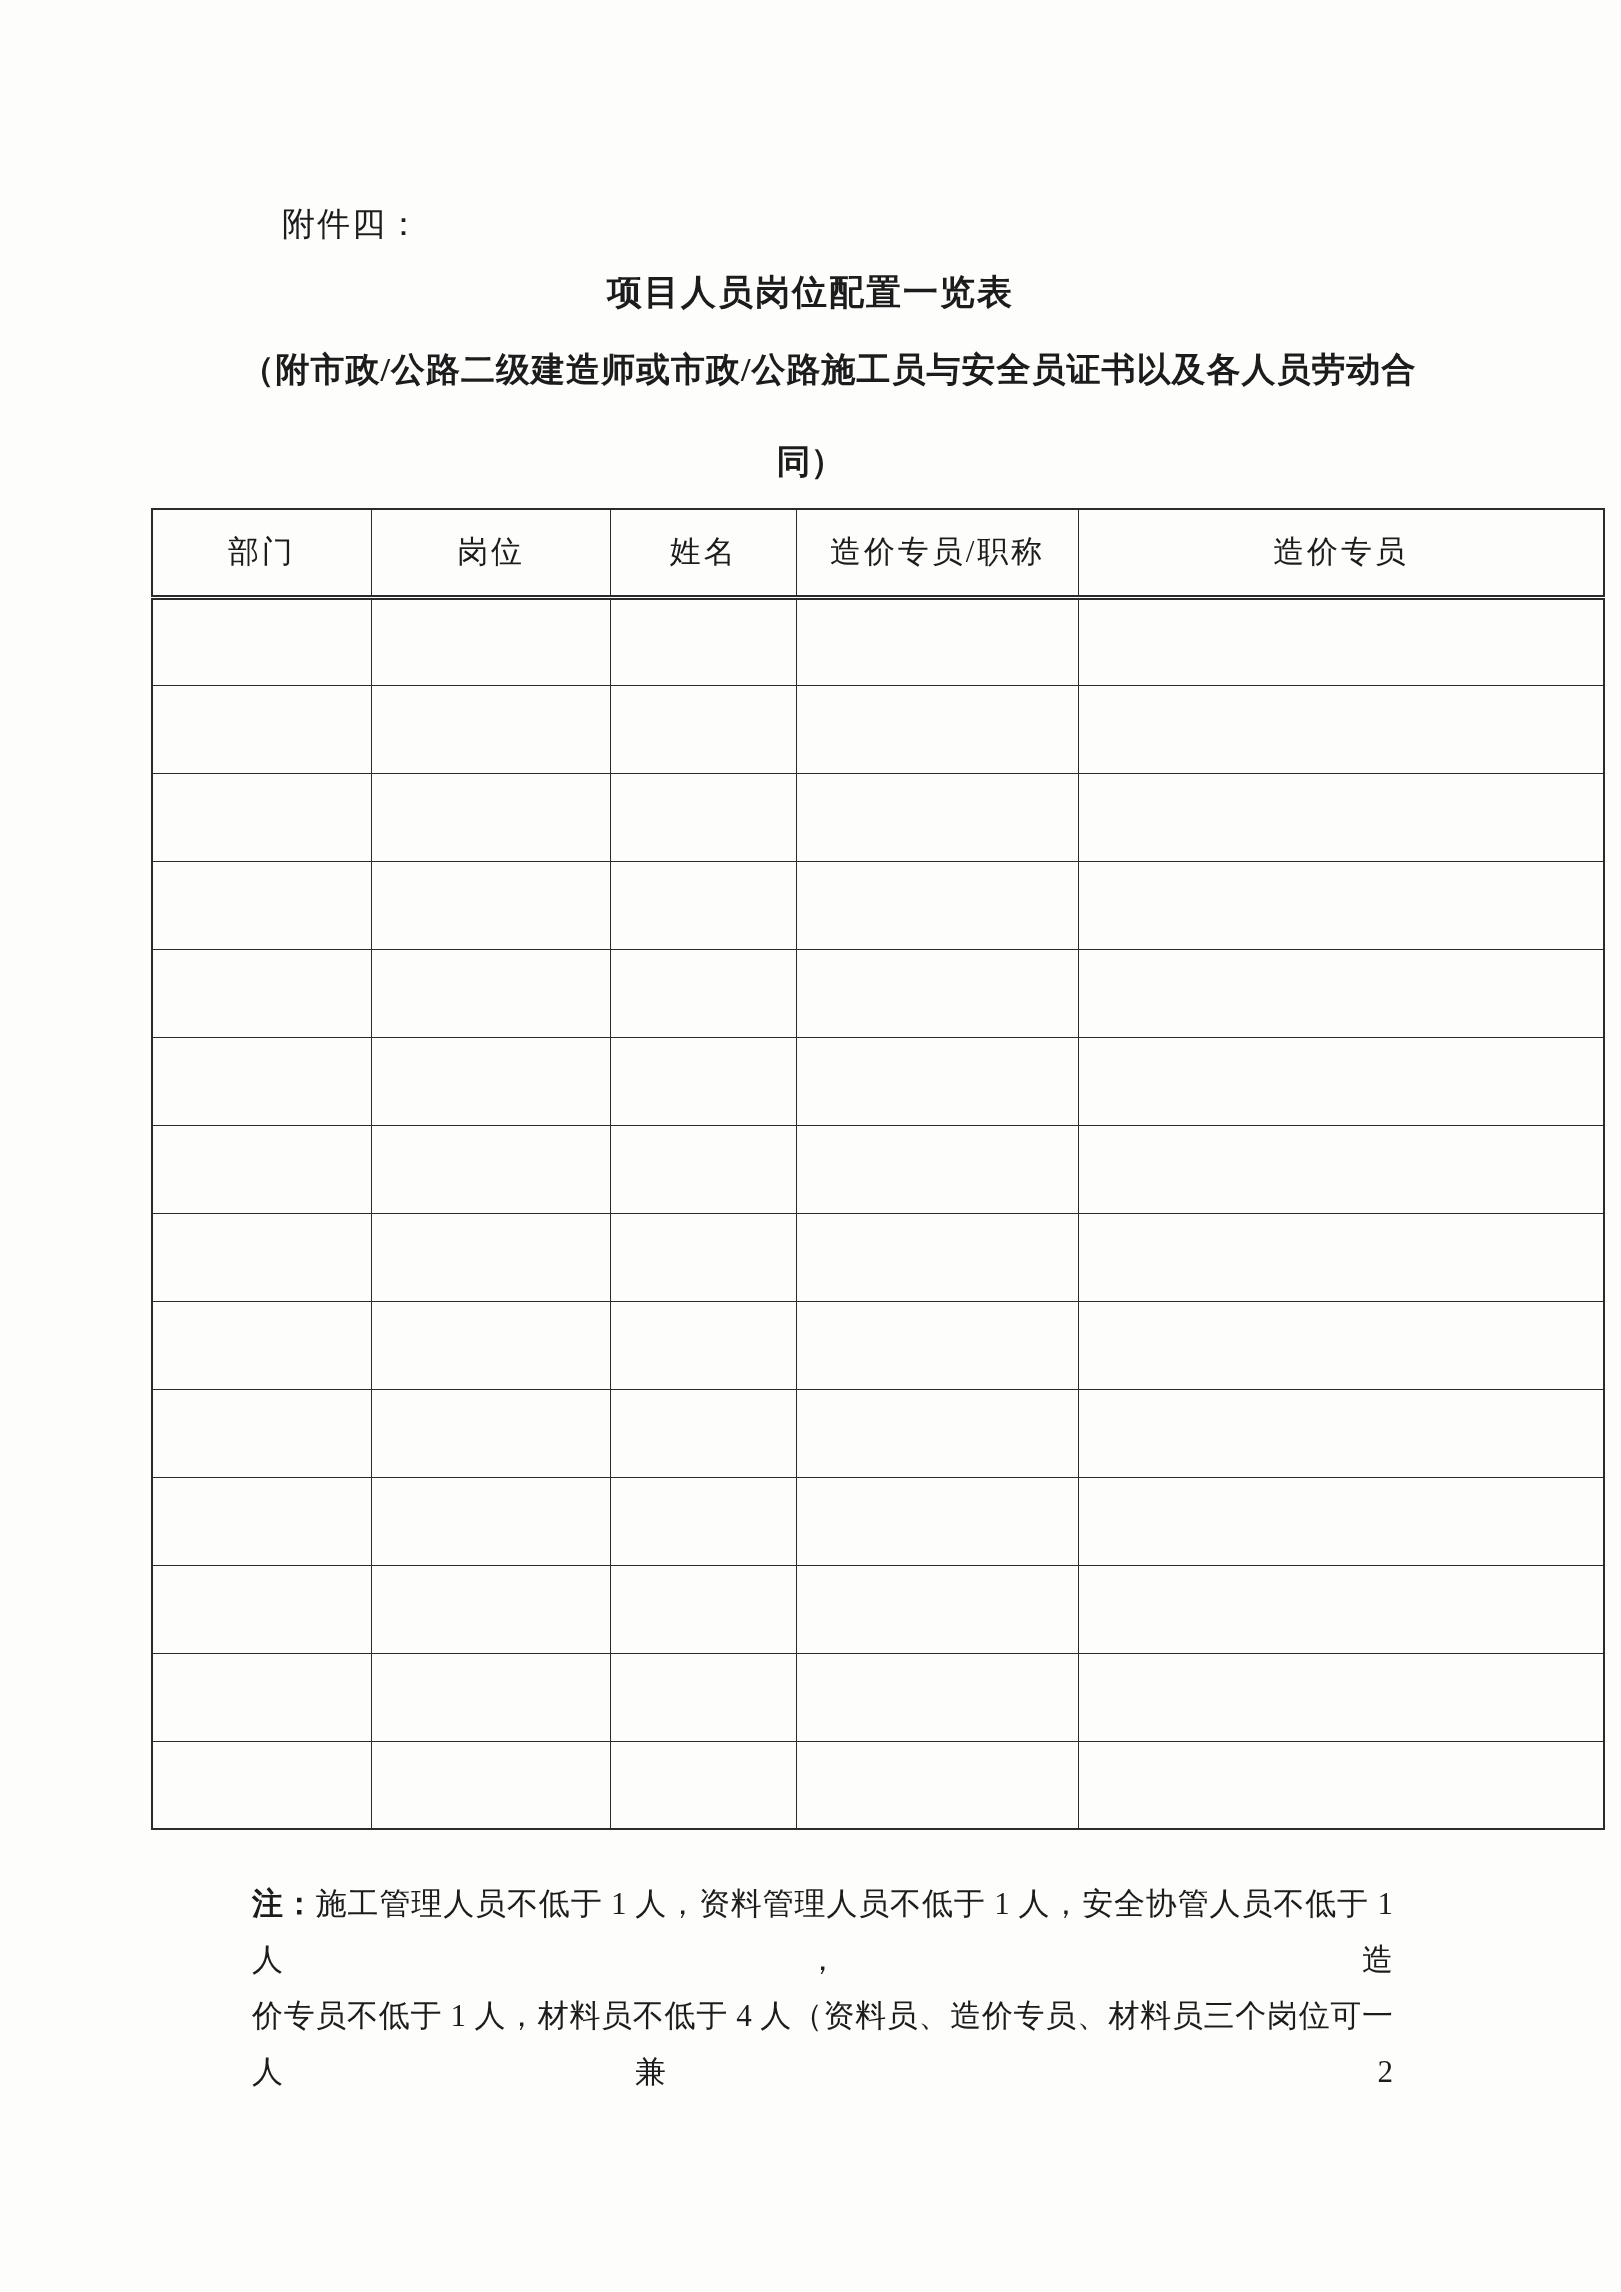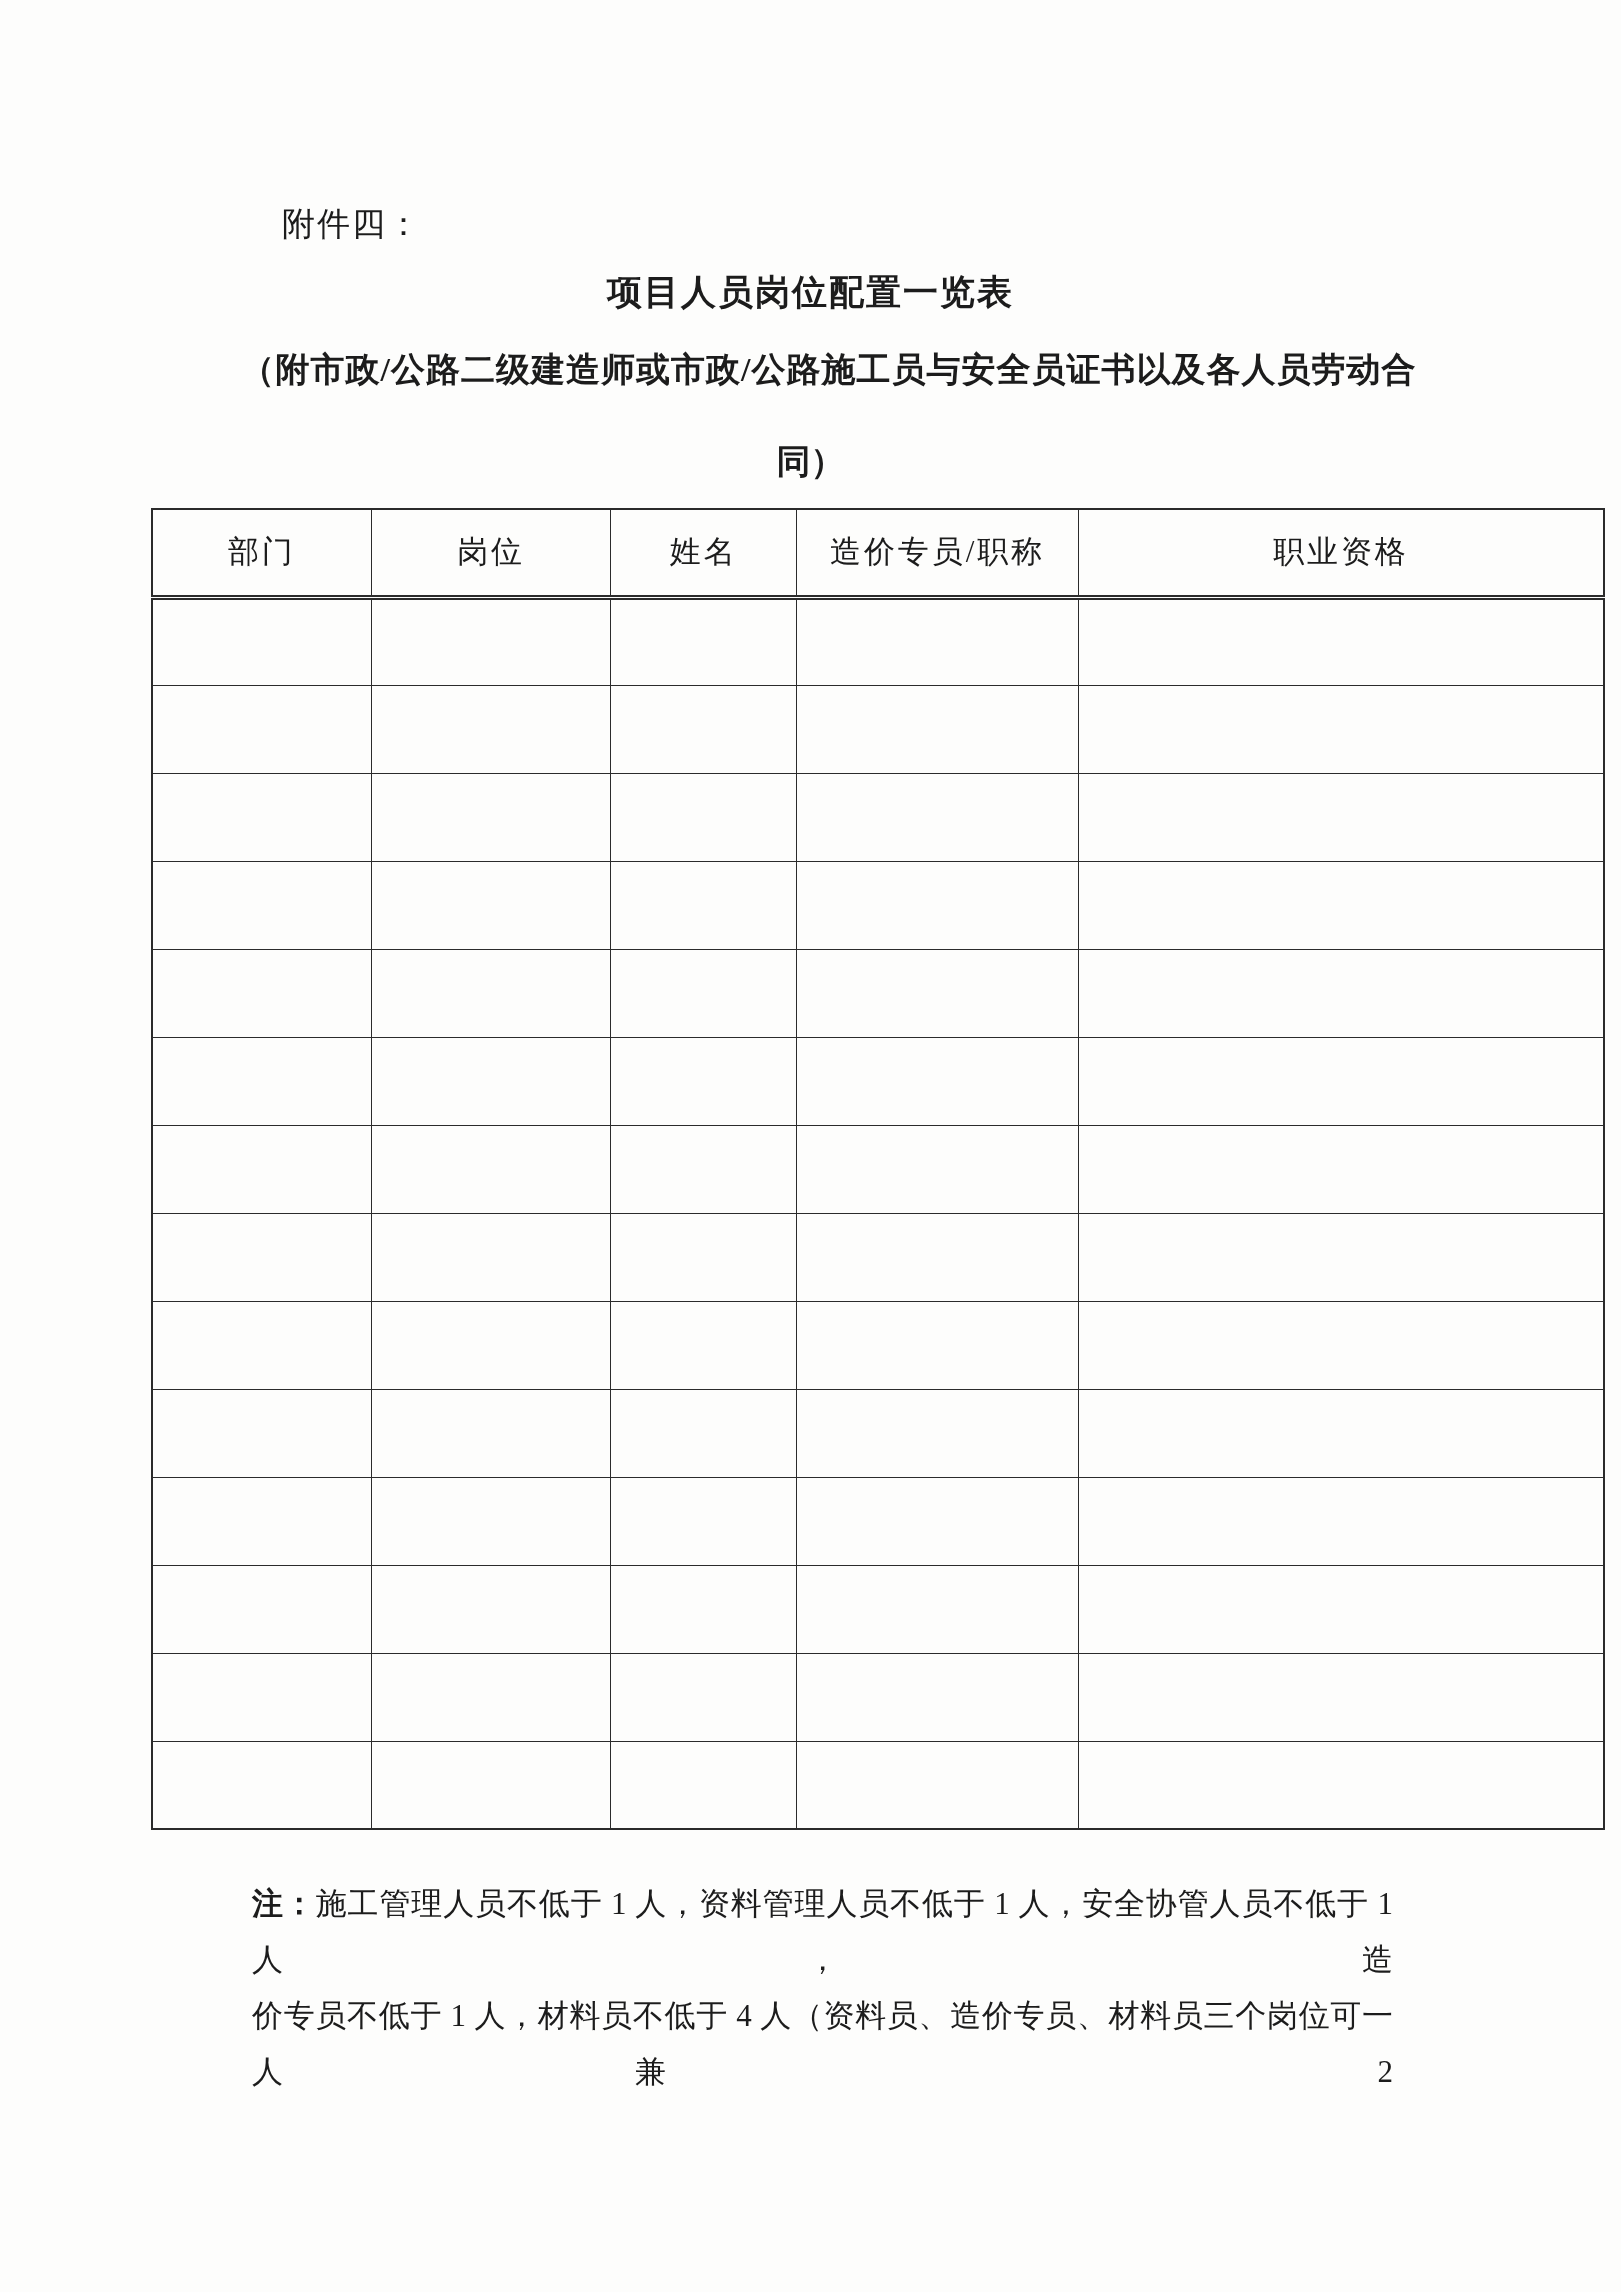--- a/index.html
+++ b/index.html
@@ -96,21 +96,21 @@
         <col style="width: 12.8%;">
         <col style="width: 19.4%;">
         <col style="width: 36.2%;">
       </colgroup>
     <thead>
       <tr>
         <th>部门</th>
         <th>岗位</th>
         <th>姓名</th>
         <th>造价专员/职称</th>
-        <th>职业资格</th>
+        <th>造价专员</th>
       </tr>
     </thead>
     <tbody>
         <tr>
           <td></td>
           <td></td>
           <td></td>
           <td></td>
           <td></td>
         </tr>

